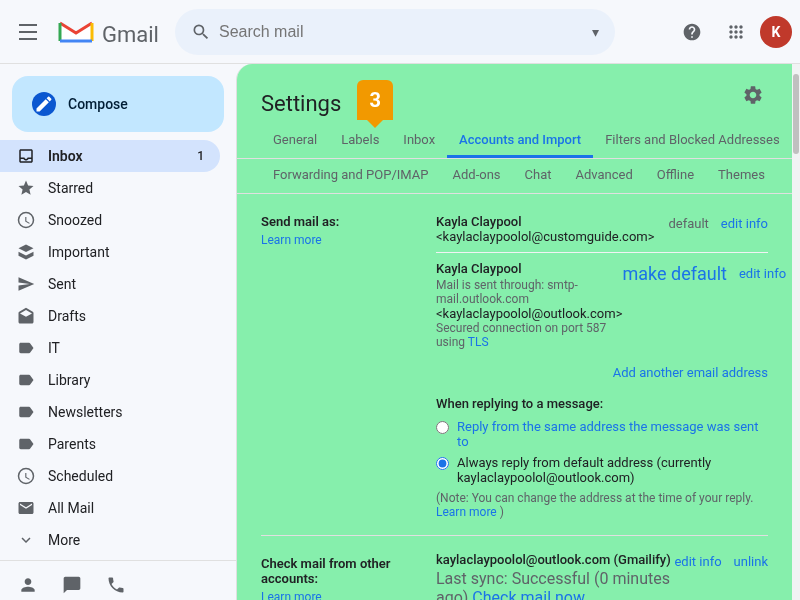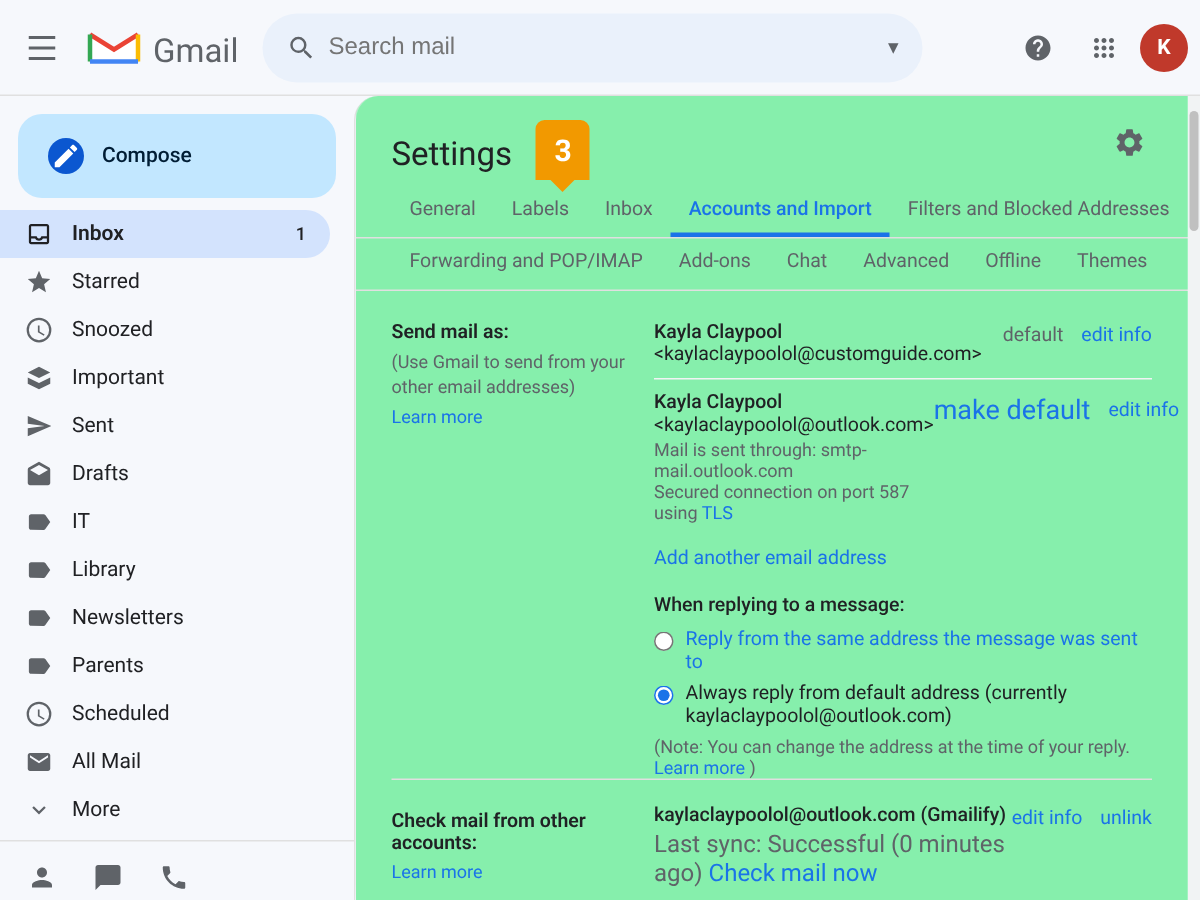--- a/index.html
+++ b/index.html
@@ -40,21 +40,21 @@
     .tabs-row2 { display: flex; border-bottom: 1px solid #e0e0e0; padding: 0 24px; gap: 0; }
     .tab2 { padding: 8px 12px; font-size: 13px; color: #5f6368; cursor: pointer; border-bottom: 3px solid transparent; white-space: nowrap; }
 
     
     .settings-content { padding: 16px 24px; }
     .section-link { color: #1a73e8; cursor: pointer; font-size: 12px; text-decoration: none; }
     .account-tls { color: #1a73e8; cursor: pointer; }
     .edit-link { color: #1a73e8; font-size: 13px; cursor: pointer; }
     .make-default-link { color: #1a73e8; font-size: 18px; cursor: pointer; }
     .unlink-link { color: #1a73e8; font-size: 13px; cursor: pointer; }
-    .add-link { color: #1a73e8; font-size: 13px; cursor: pointer; display: block; margin-top: 8px; }
+    .add-link { color: #1a73e8; font-size: 13px; cursor: pointer; display: block; margin-top: 8px; text-align: right; }
 
     
     .reply-section { margin-top: 16px; }
     .reply-title { font-size: 13px; font-weight: 500; color: #202124; margin-bottom: 8px; }
     .radio-option { display: flex; align-items: flex-start; gap: 8px; margin-bottom: 6px; font-size: 13px; color: #202124; }
     .radio-option input[type=radio] { margin-top: 2px; accent-color: #1a73e8; }
     .reply-note { font-size: 12px; color: #5f6368; margin-top: 4px; }
     .check-now-link { color: #1a73e8; cursor: pointer; }
 
     
@@ -286,45 +286,44 @@
       <div class="tab2">Forwarding and POP/IMAP</div>
       <div class="tab2">Add-ons</div>
       <div class="tab2">Chat</div>
       <div class="tab2">Advanced</div>
       <div class="tab2">Offline</div>
       <div class="tab2">Themes</div>
     </div>
 
     <div class="settings-content">
 
-      <div style="display:flex;gap:0;border-bottom:1px solid #e0e0e0;">
+      <div style="display:flex;gap:0;padding-bottom:16px;border-bottom:1px solid #e0e0e0;">
         <div style="width:175px;min-width:175px;padding-top:4px;">
           <div style="font-size:13px;font-weight:600;color:#202124;">Send mail as:</div>
-          <div style="font-size:12px;color:#5f6368;margin-top:4px;line-height:1.4;">(Use Gmail to send from your other email addresses)</div>
           <a class="section-link" style="margin-top:4px;display:block;">Learn more</a>
         </div>
         <div style="flex:1;">
 
           <div style="display:flex;align-items:flex-start;justify-content:space-between;padding:4px 0 8px;border-bottom:1px solid #f1f3f4;">
             <div>
               <div style="font-size:13px;font-weight:500;color:#202124;">Kayla Claypool</div>
               <div style="font-size:13px;color:#202124;">&lt;kaylaclaypoolol@customguide.com&gt;</div>
             </div>
             <div style="display:flex;gap:12px;align-items:center;flex-shrink:0;padding-top:2px;">
               <span style="color:#5f6368;font-size:13px;">default</span>
               <a class="edit-link">edit info</a>
             </div>
           </div>
 
           <div style="padding:8px 0;">
             <div style="display:flex;align-items:flex-start;justify-content:space-between;">
               <div>
                 <div style="font-size:13px;font-weight:500;color:#202124;">Kayla Claypool</div>
+                <div style="font-size:12px;color:#5f6368;margin-top:2px;">Mail is sent through: smtp-mail.outlook.com</div>
                 <div style="font-size:13px;color:#202124;">&lt;kaylaclaypoolol@outlook.com&gt;</div>
-                <div style="font-size:12px;color:#5f6368;margin-top:2px;">Mail is sent through: smtp-mail.outlook.com</div>
                 <div style="font-size:12px;color:#5f6368;">Secured connection on port 587</div>
                 <div style="font-size:12px;color:#5f6368;">
                   <span>using</span>
                   <a class="account-tls">TLS</a>
                 </div>
               </div>
               <div style="display:flex;gap:12px;align-items:center;flex-shrink:0;padding-top:2px;">
                 <a class="make-default-link">make default</a>
                 <a class="edit-link">edit info</a>
               </div>

